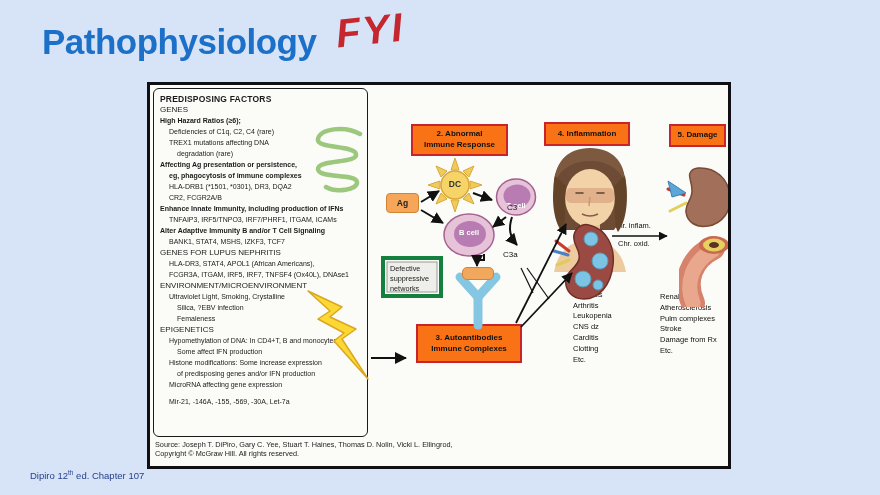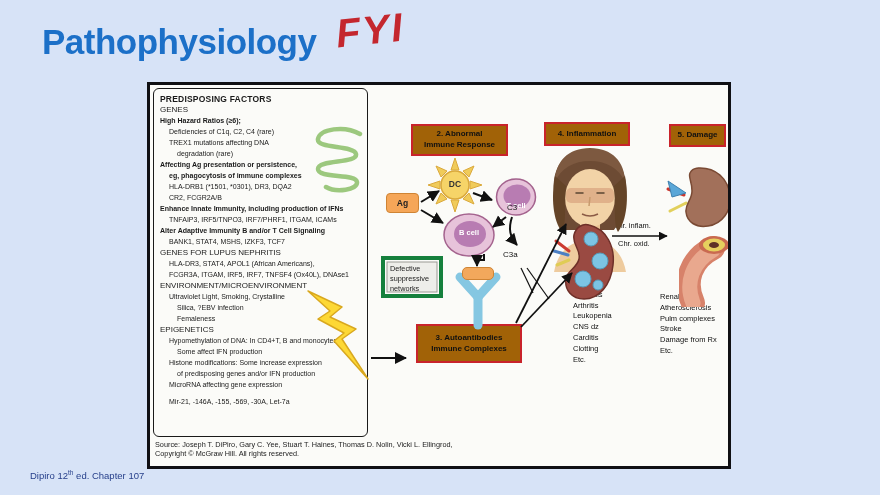--- a/index.html
+++ b/index.html
@@ -18,21 +18,21 @@
   .lbx-line.h{font-weight:normal;font-size:8px;margin-top:0;}
   .lbx-line.b{font-weight:bold;}
   .lbx-line.i1{padding-left:9px;}
   .lbx-line.r1{padding-left:9px;}
   .lbx-line.r2{padding-left:17px;}
   .lbx-line.gap{margin-top:6px;}
 
   .source{position:absolute;left:5px;top:356px;width:420px;font-size:7.3px;line-height:8.6px;color:#222;}
   .source .it{font-style:italic;}
 
-  .stagebox{position:absolute;border:2px solid #c9232b;background:#a16207;display:flex;align-items:center;justify-content:center;text-align:center;font-weight:bold;font-size:8px;line-height:1.35;white-space:pre-line;color:#111;}
+  .stagebox{position:absolute;border:2px solid #c9232b;background:#f97316;display:flex;align-items:center;justify-content:center;text-align:center;font-weight:bold;font-size:8px;line-height:1.35;white-space:pre-line;color:#111;}
   .box2{left:261px;top:39px;width:97px;height:32px;}
   .box3{left:266px;top:239px;width:106px;height:39px;}
   .box4{left:394px;top:37px;width:86px;height:24px;}
   .box5{left:519px;top:39px;width:57px;height:23px;}
 
   .ag{position:absolute;left:236px;top:108px;width:33px;height:20px;background:#f5a658;border:1px solid #cf8434;border-radius:4px;display:flex;align-items:center;justify-content:center;font-size:8.5px;font-weight:bold;color:#222;}
   .cell-label{position:absolute;color:#fff;font-size:7.5px;font-weight:bold;text-align:center;}
   .dc-label{position:absolute;left:295px;top:94px;width:20px;text-align:center;font-size:8.5px;font-weight:bold;color:#333;}
   .small-label{position:absolute;font-size:8px;color:#111;}
   .chr{position:absolute;font-size:7.5px;color:#111;}

